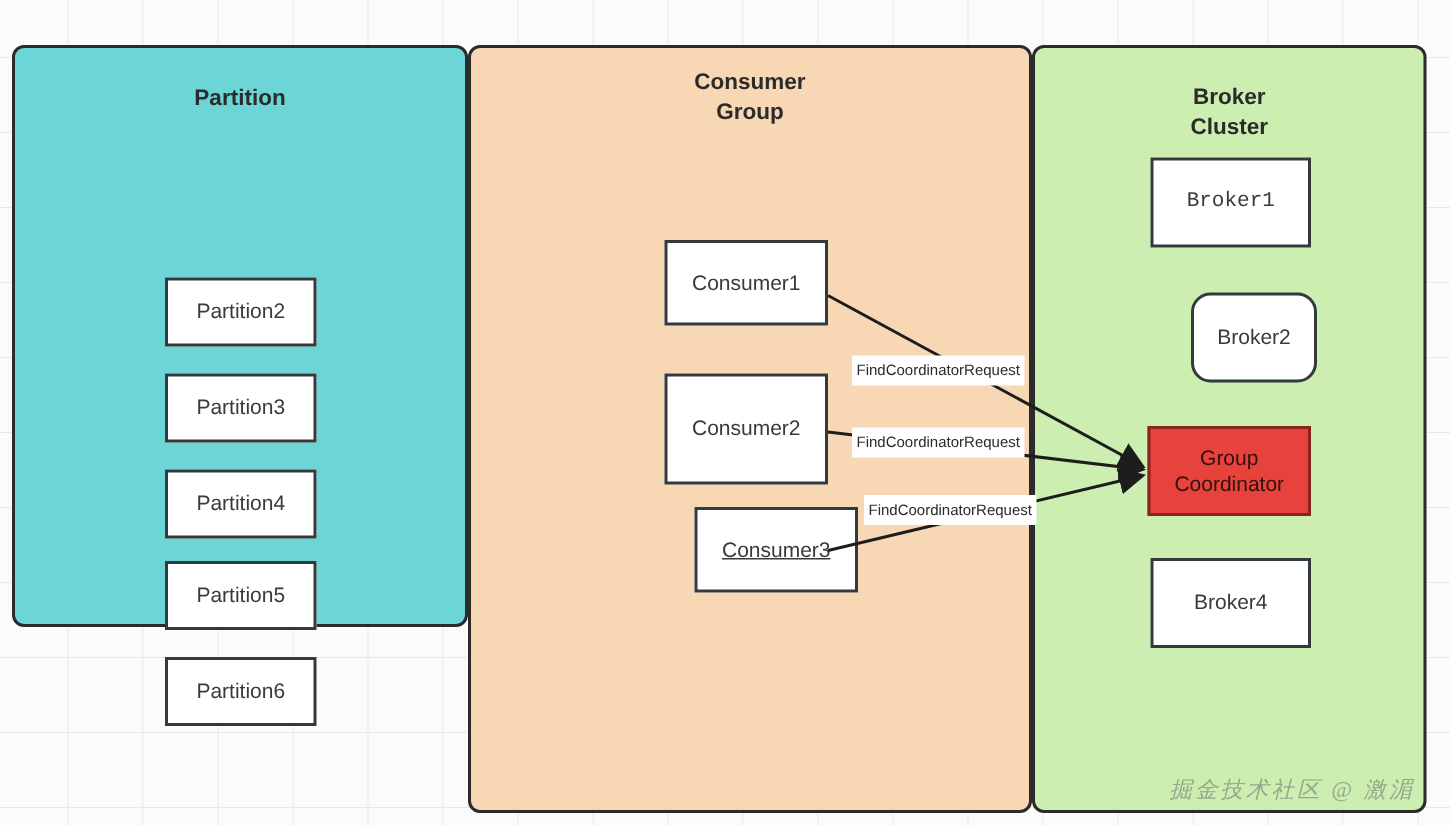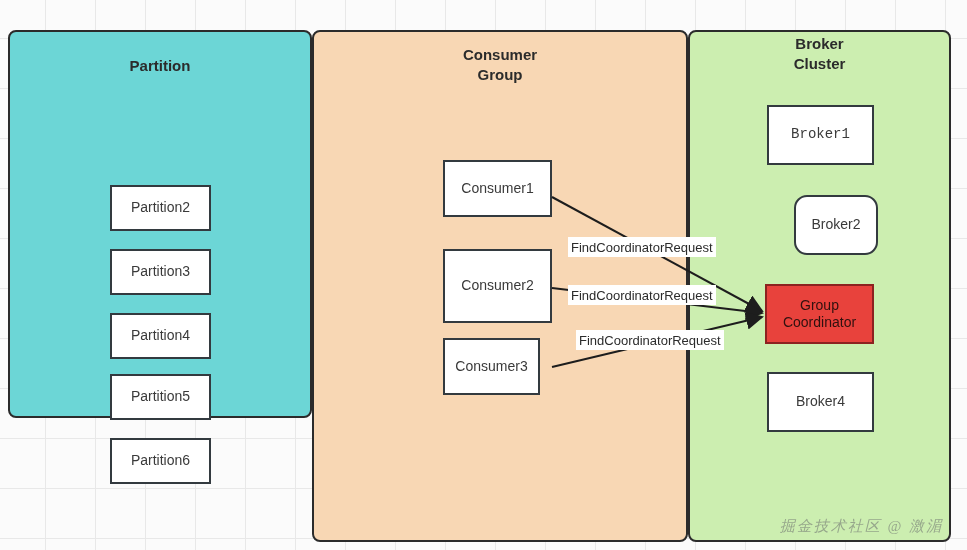--- a/index.html
+++ b/index.html
@@ -86,21 +86,21 @@
     width: 967px;
     height: 550px;
     pointer-events: none;
   }
 
   
   .edge-label {
     position: absolute;
     background-color: #ffffff;
     color: #2b2b2b;
-    font-size: 13px;
+    font-size: 10px;
     line-height: 20px;
     height: 20px;
     padding: 1px 3px;
     white-space: nowrap;
     box-sizing: border-box;
   }
 
   
   #watermark {
     position: absolute;
@@ -130,24 +130,24 @@
   <div class="node" style="left:110px; top:374px; width:101px; height:46px;">Partition5</div>
   <div class="node" style="left:110px; top:438px; width:101px; height:46px;">Partition6</div>
 
   <div class="panel" id="panel-consumer-group">
     <div class="panel-title" style="top:13px;">Consumer
 Group</div>
   </div>
 
   <div class="node" style="left:443px; top:160px; width:109px; height:57px;">Consumer1</div>
   <div class="node" style="left:443px; top:249px; width:109px; height:74px;">Consumer2</div>
-  <div class="node" style="left:443px; top:338px; width:97px; height:57px;">Consumer3</div>
+  <div class="node" style="left:463px; top:338px; width:109px; height:57px;text-decoration:underline;">Consumer3</div>
 
   <div class="panel" id="panel-broker-cluster">
-    <div class="panel-title" style="top:2px;">Broker
+    <div class="panel-title" style="top:23px;">Broker
 Cluster</div>
   </div>
 
   <div class="node" style="left:767px; top:105px; width:107px; height:60px;font-family:Liberation Mono, monospace;">Broker1</div>
   <div class="node" style="left:794px; top:195px; width:84px; height:60px;border-radius:13px;">Broker2</div>
   <div class="node coordinator" style="left:765px; top:284px; width:109px; height:60px;">Group
 Coordinator</div>
   <div class="node" style="left:767px; top:372px; width:107px; height:60px;">Broker4</div>
 
   <svg id="arrow-layer" viewBox="0 0 967 550" xmlns="http://www.w3.org/2000/svg">

